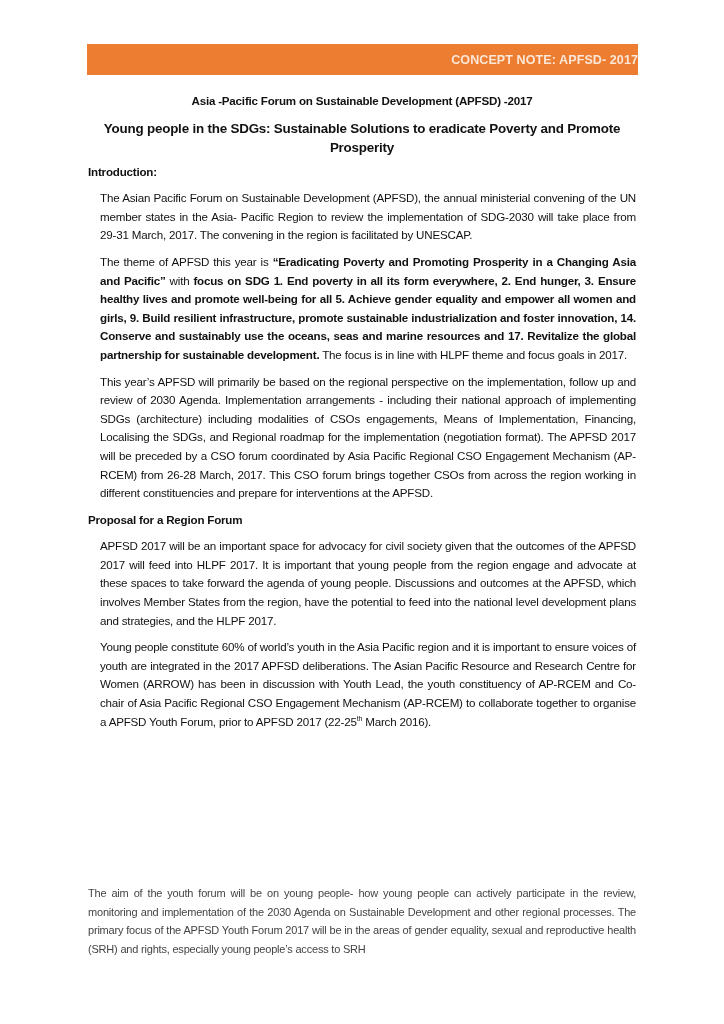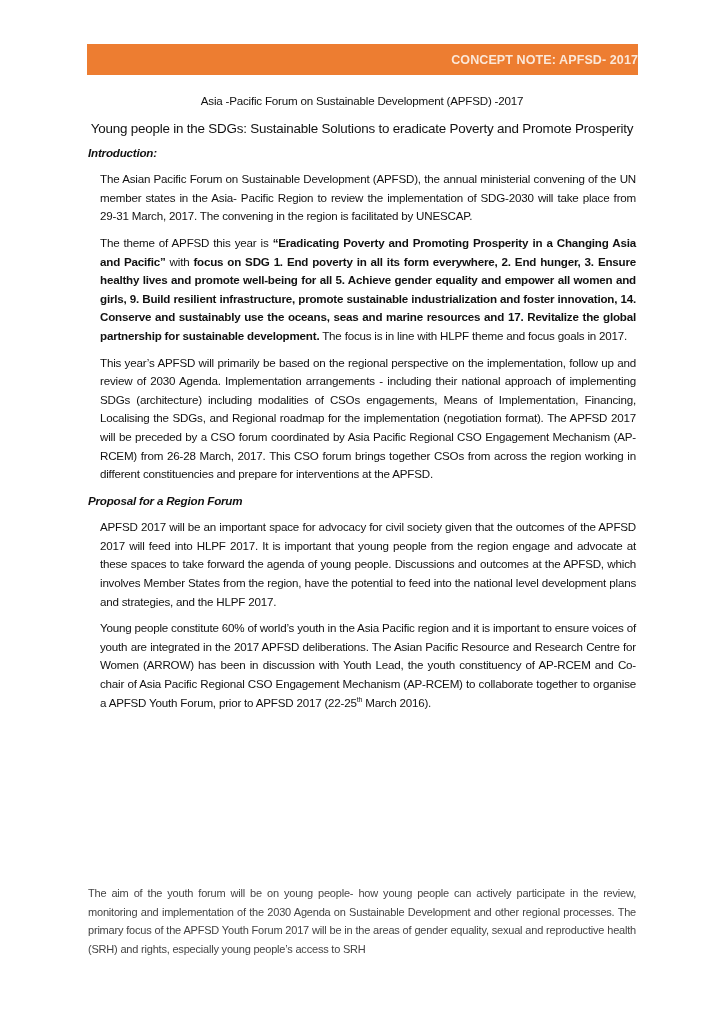--- a/index.html
+++ b/index.html
@@ -44,30 +44,29 @@
       position: absolute;
       left: 88px;
       top: 92px;
       width: 548px;
       font-size: 11.6px;
       line-height: 18.6px;
       letter-spacing: -0.2px;
     }
     .center {
       text-align: center;
-      font-weight: normal;
+      font-weight: bold;
       margin: 0;
     }
     .t1 { font-size: 11.6px; margin-bottom: 8px; }
     .t2 { font-size: 11.6px; margin-bottom: 7px; }
     .t3 { font-size: 13.4px; line-height: 19px; margin-bottom: 6px; }
     .heading {
       font-weight: bold;
       margin: 0 0 8px 0;
-      font-style: italic;
     }
     p.body {
       margin: 0 0 8px 12px;
       text-align: justify;
     }
     b { font-weight: bold; }
     sup { font-size: 7px; line-height: 0; vertical-align: super; }
     .lower {
       position: absolute;
       left: 88px;

